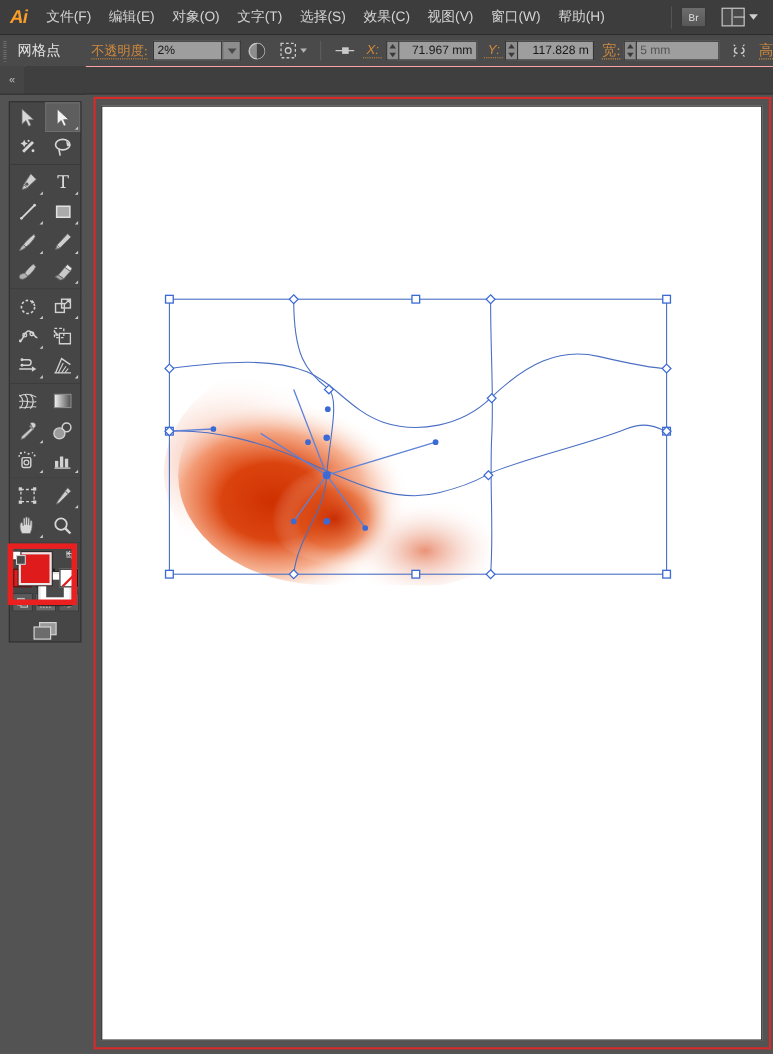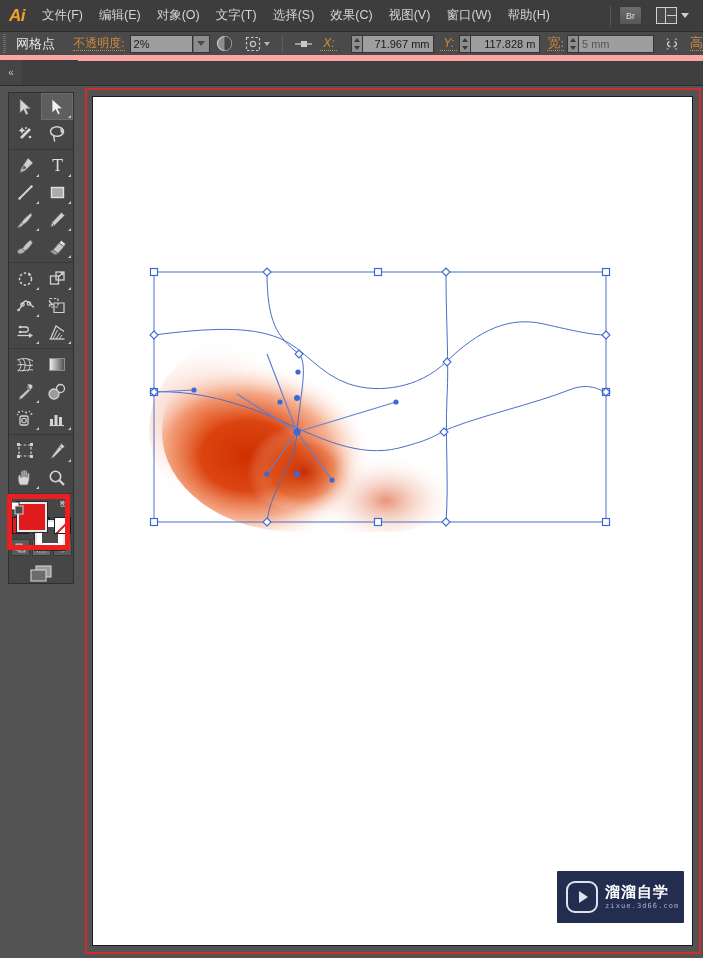--- a/index.html
+++ b/index.html
@@ -58,21 +58,21 @@
   .tri-down {
     width: 0; height: 0; margin-left: 4px;
     border-left: 4.5px solid transparent; border-right: 4.5px solid transparent;
     border-top: 5px solid #cfcfcf;
   }
 
   
   .ctrlbar {
     position: absolute; left: 0; top: 32px; width: 703px; height: 29px;
     background: #4a4a4a;
-    border-bottom: 6px solid #fca5a5;
+    border-bottom: 1px solid #fca5a5;
     display: flex; align-items: center;
     overflow: hidden;
   }
   .grip {
     width: 10px; height: 29px; position: relative; flex: 0 0 10px;
   }
   .grip:after {
     content:''; position: absolute; left: 3px; top: 5px;
     width: 3px; height: 19px;
     background: repeating-linear-gradient(#6e6e6e 0 1px, transparent 1px 2px);
@@ -363,21 +363,21 @@
     <div class="ctrl-sep"></div>
 
     <div class="ctrl-icon">
       <svg width="20" height="12" viewBox="0 0 20 12">
         <line x1="1" y1="6" x2="18" y2="6" stroke="#c9c9c9" stroke-width="1.3"></line>
         <rect x="7" y="3" width="6" height="6" fill="#c9c9c9"></rect>
       </svg>
     </div>
 
     <div class="ctrl-axis">X:</div>
-    <div style="display:flex;align-items:center;margin-left:14px">
+    <div style="display:flex;align-items:center;margin-left:4px">
       <div class="spin">
         <div class="sp-up"></div>
         <div class="sp-dn"></div>
       </div>
       <div class="field num" style="width:72px">71.967 mm</div>
     </div>
 
     <div class="ctrl-axis" style="margin-left:6px">Y:</div>
     <div style="display:flex;align-items:center;margin-left:2px">
       <div class="spin">
@@ -504,27 +504,20 @@
           <circle cx="183" cy="218" r="2.6"></circle>
           <circle cx="247" cy="140" r="2.6"></circle>
           <circle cx="131" cy="140" r="2.6"></circle>
           <circle cx="149" cy="110" r="2.6"></circle>
           <circle cx="45" cy="128" r="2.6"></circle>
         </g>
       </svg>
     </div>
 
 
-    <div class="watermark">
-      <div class="wm-logo"></div>
-      <div class="wm-txt">
-        <div class="wm-main">溜溜自学</div>
-        <div class="wm-sub">zixue.3d66.com</div>
-      </div>
-    </div>
   </div>
 
   <div class="red-frame"></div>
 
   <div class="toolpanel">
     <div class="tool-grid">
 
       <div class="tool">
         <svg width="15" height="18" viewBox="0 0 15 18">
           <path d="M2 1 L2 15 L5.6 11.6 L8 16.8 L10.2 15.8 L7.9 10.8 L12.6 10.8 Z" fill="#d6d6d6" stroke="#6a6a6a" stroke-width="0.7"></path>

